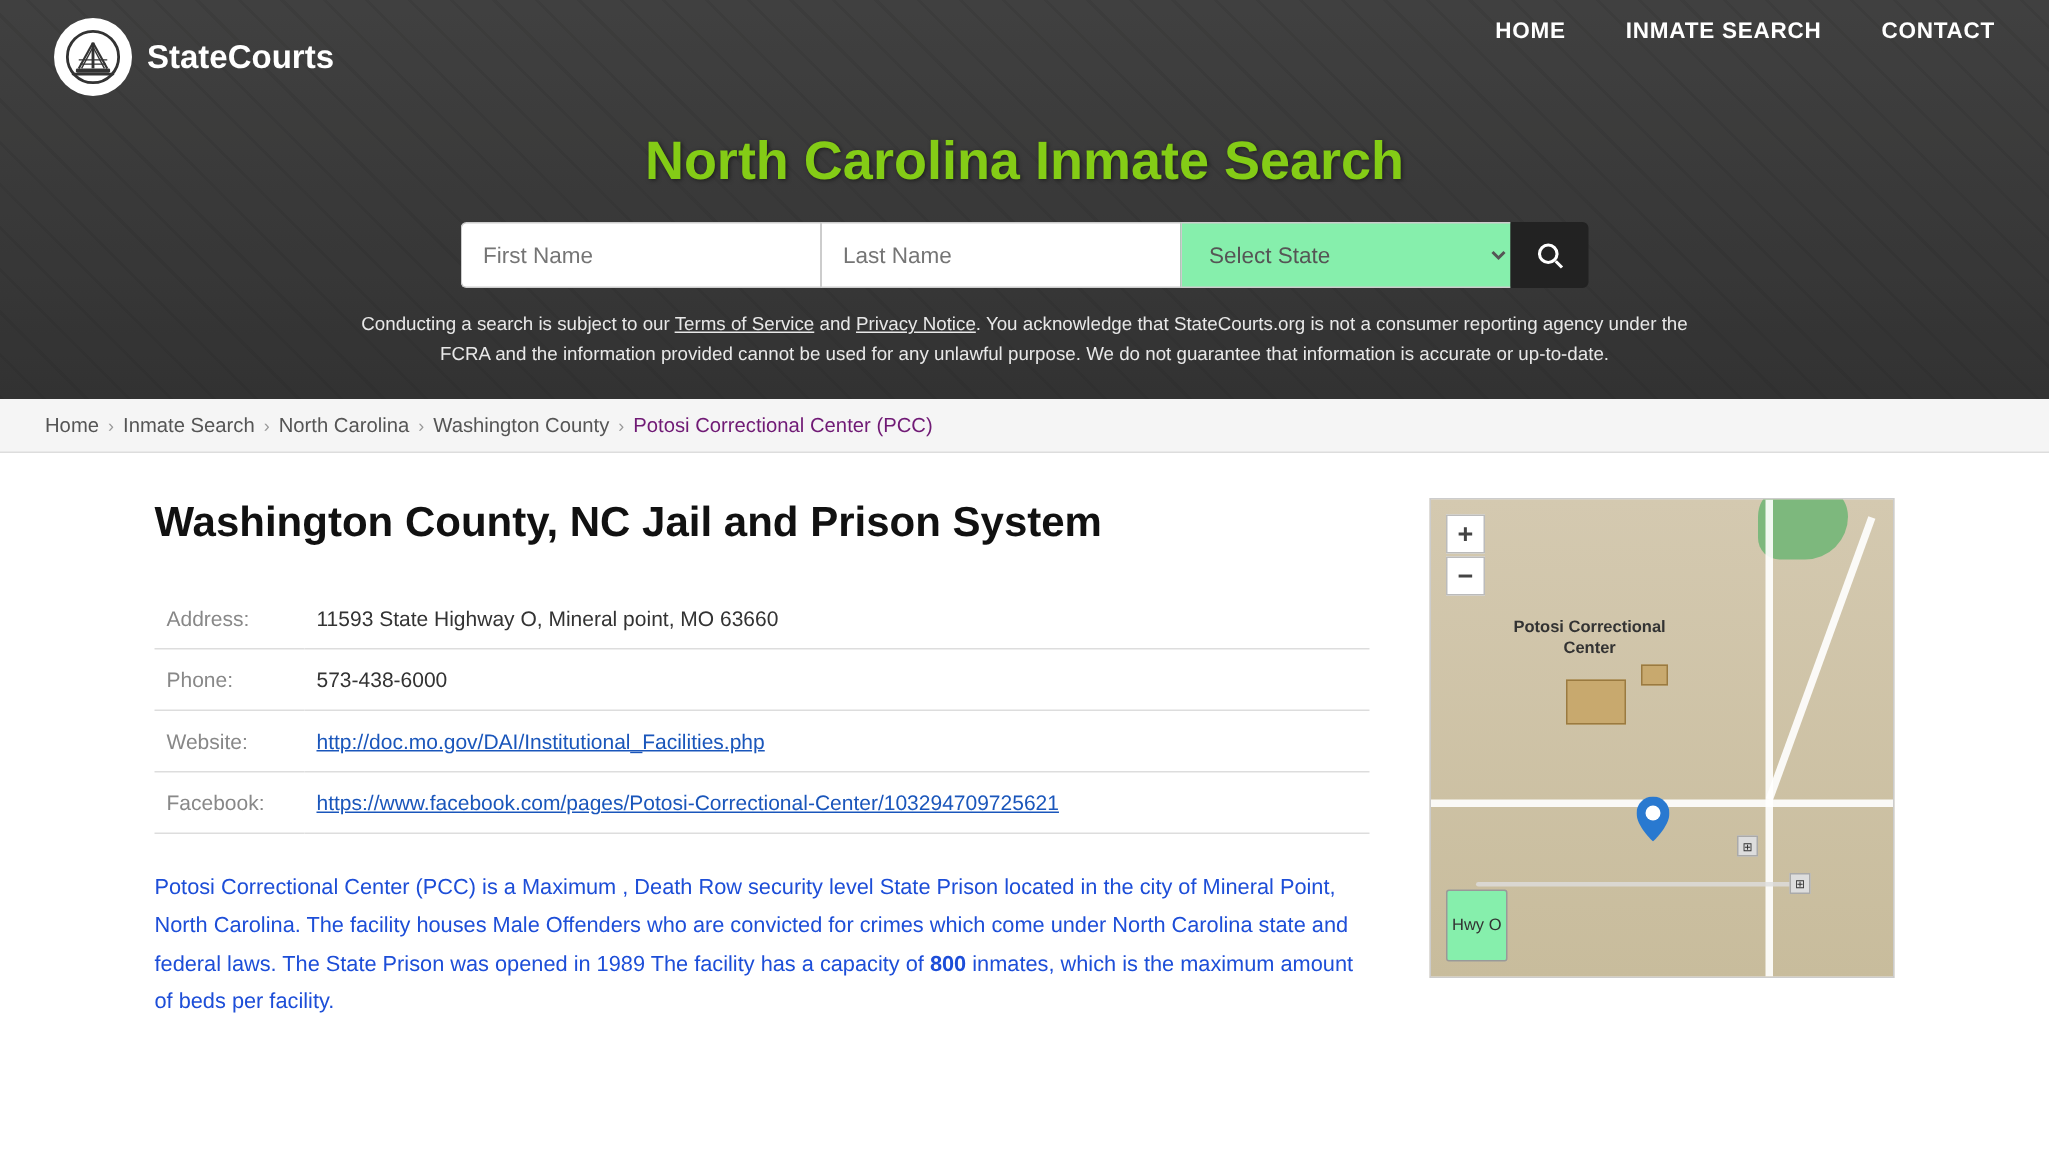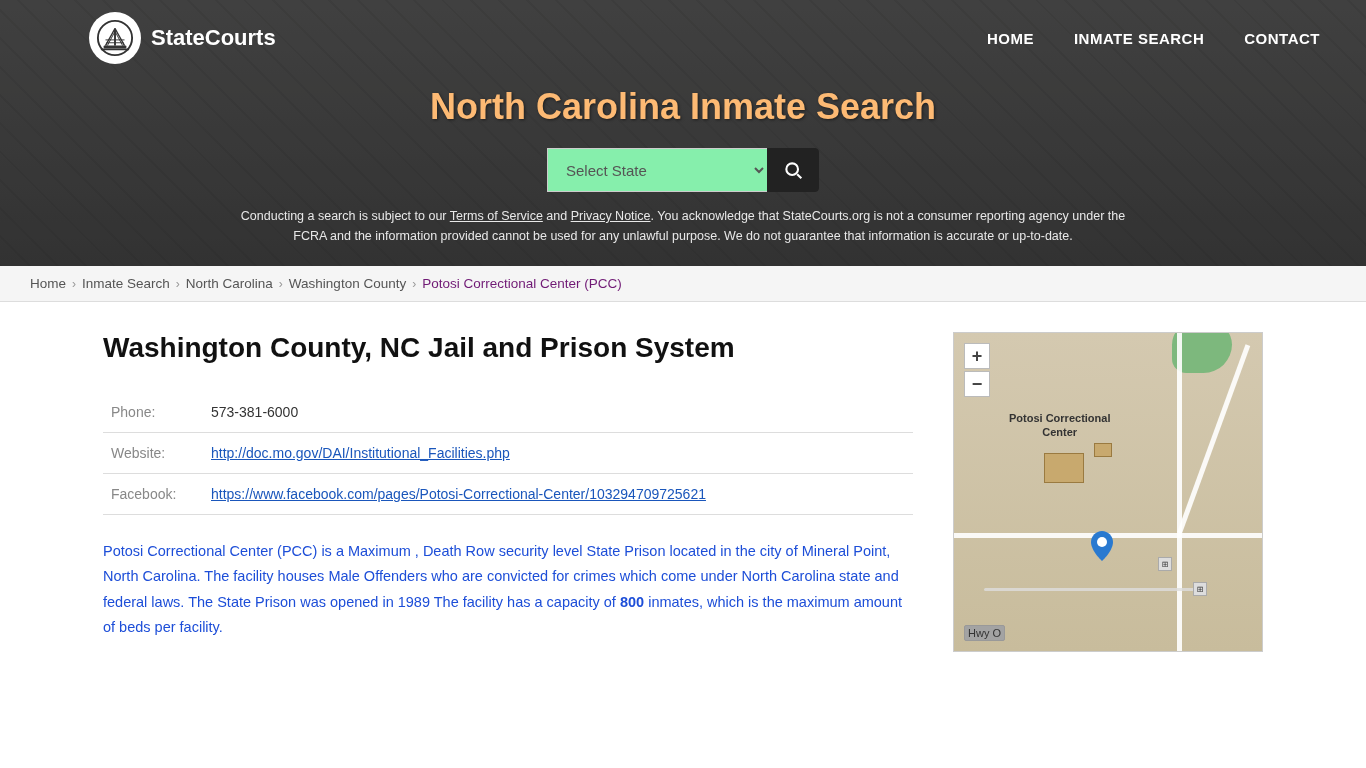--- a/index.html
+++ b/index.html
@@ -19,24 +19,23 @@
         repeating-linear-gradient(45deg, #666 0px, #666 2px, #777 2px, #777 20px);
       background-size: cover;
       filter: grayscale(0.4) brightness(0.7);
     }
     .header-content {
       position: relative;
       z-index: 2;
     }
     .nav-bar {
       display: flex;
-      align-items: center;
+      align-items: flex-start;
       justify-content: space-between;
-      padding: 12px 46px;
-      margin-left: 43px;
+      padding: 12px 36px;
     }
     .logo {
       display: flex;
       align-items: center;
       gap: 10px;
       text-decoration: none;
       color: #fff;
     }
     .logo-icon {
       width: 52px;
@@ -70,21 +69,21 @@
       letter-spacing: 0.5px;
     }
 
     .hero-section {
       text-align: center;
       padding: 10px 20px 20px;
     }
     .hero-title {
       font-size: 36px;
       font-weight: 900;
-      color: #fdba74;
+      color: #84cc16;
       margin-bottom: 20px;
       text-shadow: 1px 1px 3px rgba(0,0,0,0.5);
     }
     .search-bar {
       display: flex;
       justify-content: center;
       gap: 0;
       margin-bottom: 14px;
     }
     .search-bar input, .search-bar select {
@@ -267,23 +266,23 @@
       height: 14px;
       display: flex;
       align-items: center;
       justify-content: center;
       font-size: 8px;
     }
     .hwy-label {
       position: absolute;
       font-size: 11px;
       color: #333;
-      background: #a3a3a3;
+      background: #86efac;
       border: 1px solid #999;
-      padding: 1px 3px;
+      padding: 17px 3px;
       border-radius: 2px;
     }
   </style>
 </head>
 <body>
 
 <header class="header">
   <div class="header-bg"></div>
   <div class="header-content">
     <nav class="nav-bar">
@@ -307,20 +306,22 @@
       <ul class="nav-links">
         <li><a href="#">HOME</a></li>
         <li><a href="#">INMATE SEARCH</a></li>
         <li><a href="#">CONTACT</a></li>
       </ul>
     </nav>
 
     <div class="hero-section">
       <h1 class="hero-title">North Carolina Inmate Search</h1>
       <div class="search-bar">
+        <input type="text" placeholder="First Name" style="">
+        <input type="text" placeholder="Last Name" style="">
         <select id="state-select"><option value="Select State">Select State</option><option value="Alabama">Alabama</option><option value="Alaska">Alaska</option><option value="Arizona">Arizona</option><option value="Arkansas">Arkansas</option><option value="California">California</option><option value="Colorado">Colorado</option><option value="Connecticut">Connecticut</option><option value="Delaware">Delaware</option><option value="Florida">Florida</option><option value="Georgia">Georgia</option><option value="Hawaii">Hawaii</option><option value="Idaho">Idaho</option><option value="Illinois">Illinois</option><option value="Indiana">Indiana</option><option value="Iowa">Iowa</option><option value="Kansas">Kansas</option><option value="Kentucky">Kentucky</option><option value="Louisiana">Louisiana</option><option value="Maine">Maine</option><option value="Maryland">Maryland</option><option value="Massachusetts">Massachusetts</option><option value="Michigan">Michigan</option><option value="Minnesota">Minnesota</option><option value="Mississippi">Mississippi</option><option value="Missouri">Missouri</option><option value="Montana">Montana</option><option value="Nebraska">Nebraska</option><option value="Nevada">Nevada</option><option value="New Hampshire">New Hampshire</option><option value="New Jersey">New Jersey</option><option value="New Mexico">New Mexico</option><option value="New York">New York</option><option value="North Carolina">North Carolina</option><option value="North Dakota">North Dakota</option><option value="Ohio">Ohio</option><option value="Oklahoma">Oklahoma</option><option value="Oregon">Oregon</option><option value="Pennsylvania">Pennsylvania</option><option value="Rhode Island">Rhode Island</option><option value="South Carolina">South Carolina</option><option value="South Dakota">South Dakota</option><option value="Tennessee">Tennessee</option><option value="Texas">Texas</option><option value="Utah">Utah</option><option value="Vermont">Vermont</option><option value="Virginia">Virginia</option><option value="Washington">Washington</option><option value="West Virginia">West Virginia</option><option value="Wisconsin">Wisconsin</option><option value="Wyoming">Wyoming</option></select>
         <button class="search-btn">
           <svg xmlns="http://www.w3.org/2000/svg" width="20" height="20" fill="none" stroke="white" stroke-width="2.5" viewBox="0 0 24 24">
             <circle cx="11" cy="11" r="7"></circle>
             <line x1="17" y1="17" x2="22" y2="22"></line>
           </svg>
         </button>
       </div>
       <p class="disclaimer">
         Conducting a search is subject to our <a href="#">Terms of Service</a> and <a href="#">Privacy Notice</a>. You acknowledge that StateCourts.org is not a consumer reporting agency under the FCRA and the information provided cannot be used for any unlawful purpose. We do not guarantee that information is accurate or up-to-date.
@@ -342,23 +343,27 @@
 </nav>
 
 <div class="main-container">
   <div class="content-wrapper">
 
     <div class="info-section">
       <h2 class="facility-title">Washington County, NC Jail and Prison System</h2>
 
       <table class="info-table">
         <tbody>
+            <tr>
+          <td class="info-label">Address:</td>
+          <td class="info-value">11593 State Highway O, Mineral point, MO 63660</td>
+        </tr>
         <tr>
           <td class="info-label">Phone:</td>
-          <td class="info-value">573-381-6000</td>
+          <td class="info-value">573-438-6000</td>
         </tr>
         <tr>
           <td class="info-label">Website:</td>
           <td class="info-value">
             <a href="#">http://doc.mo.gov/DAI/Institutional_Facilities.php</a>
           </td>
         </tr>
         <tr>
           <td class="info-label">Facebook:</td>
           <td class="info-value">

